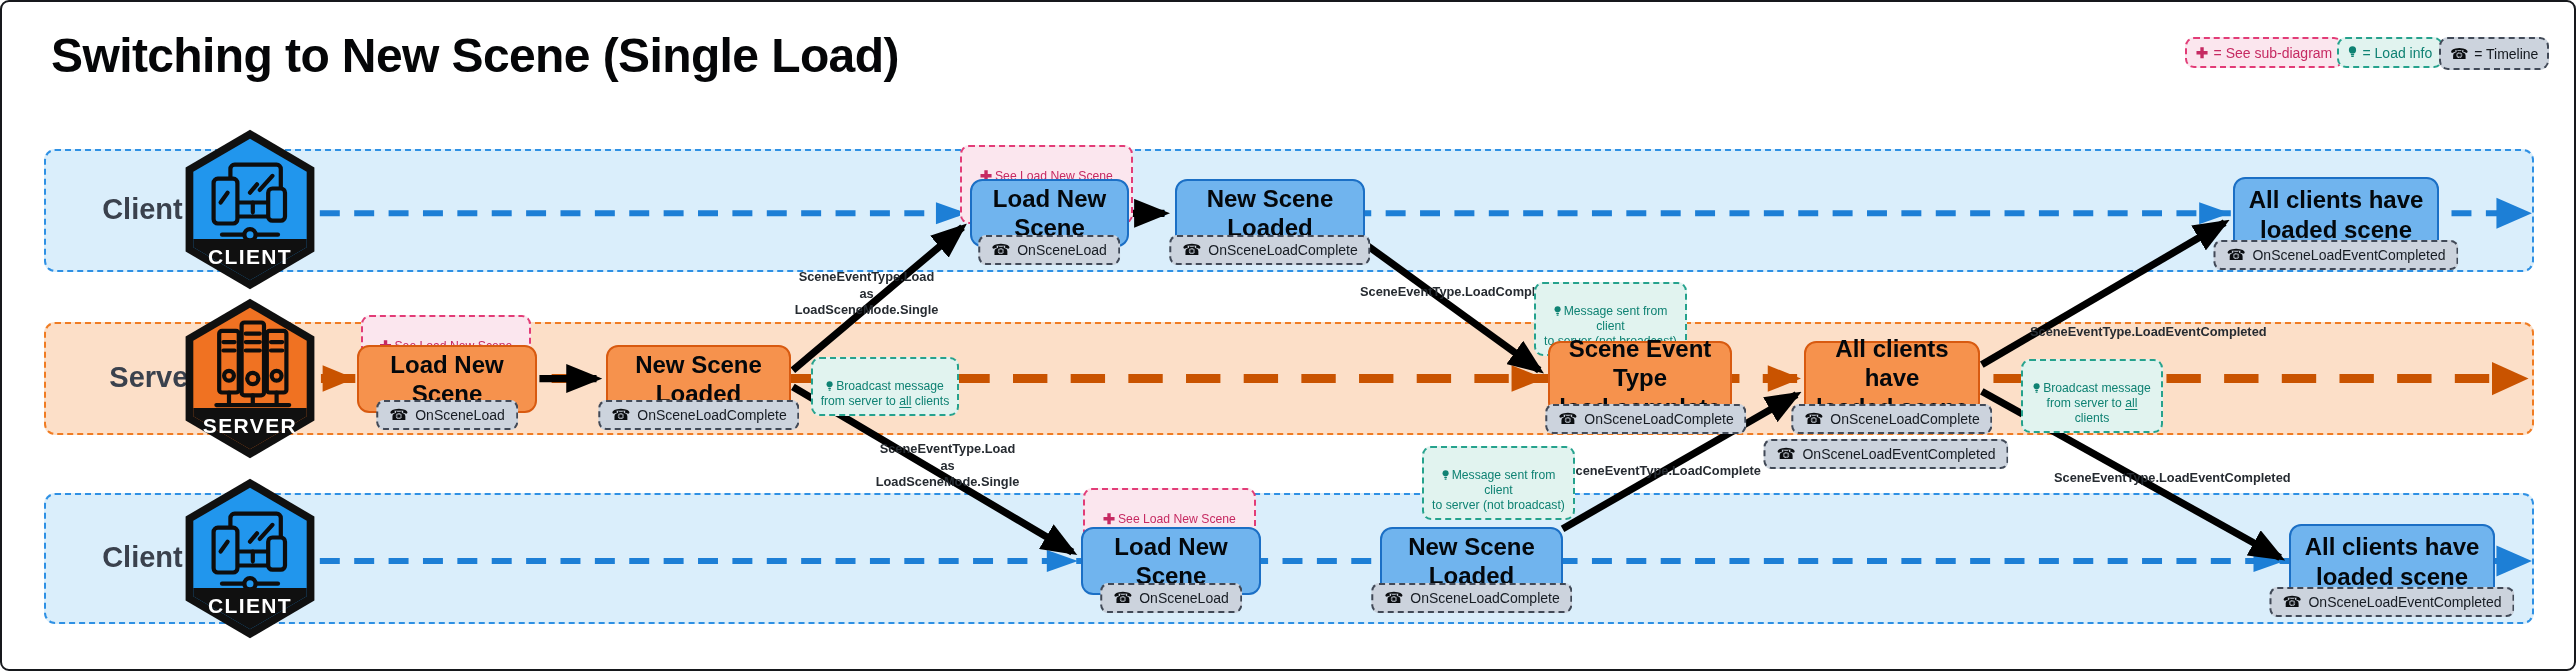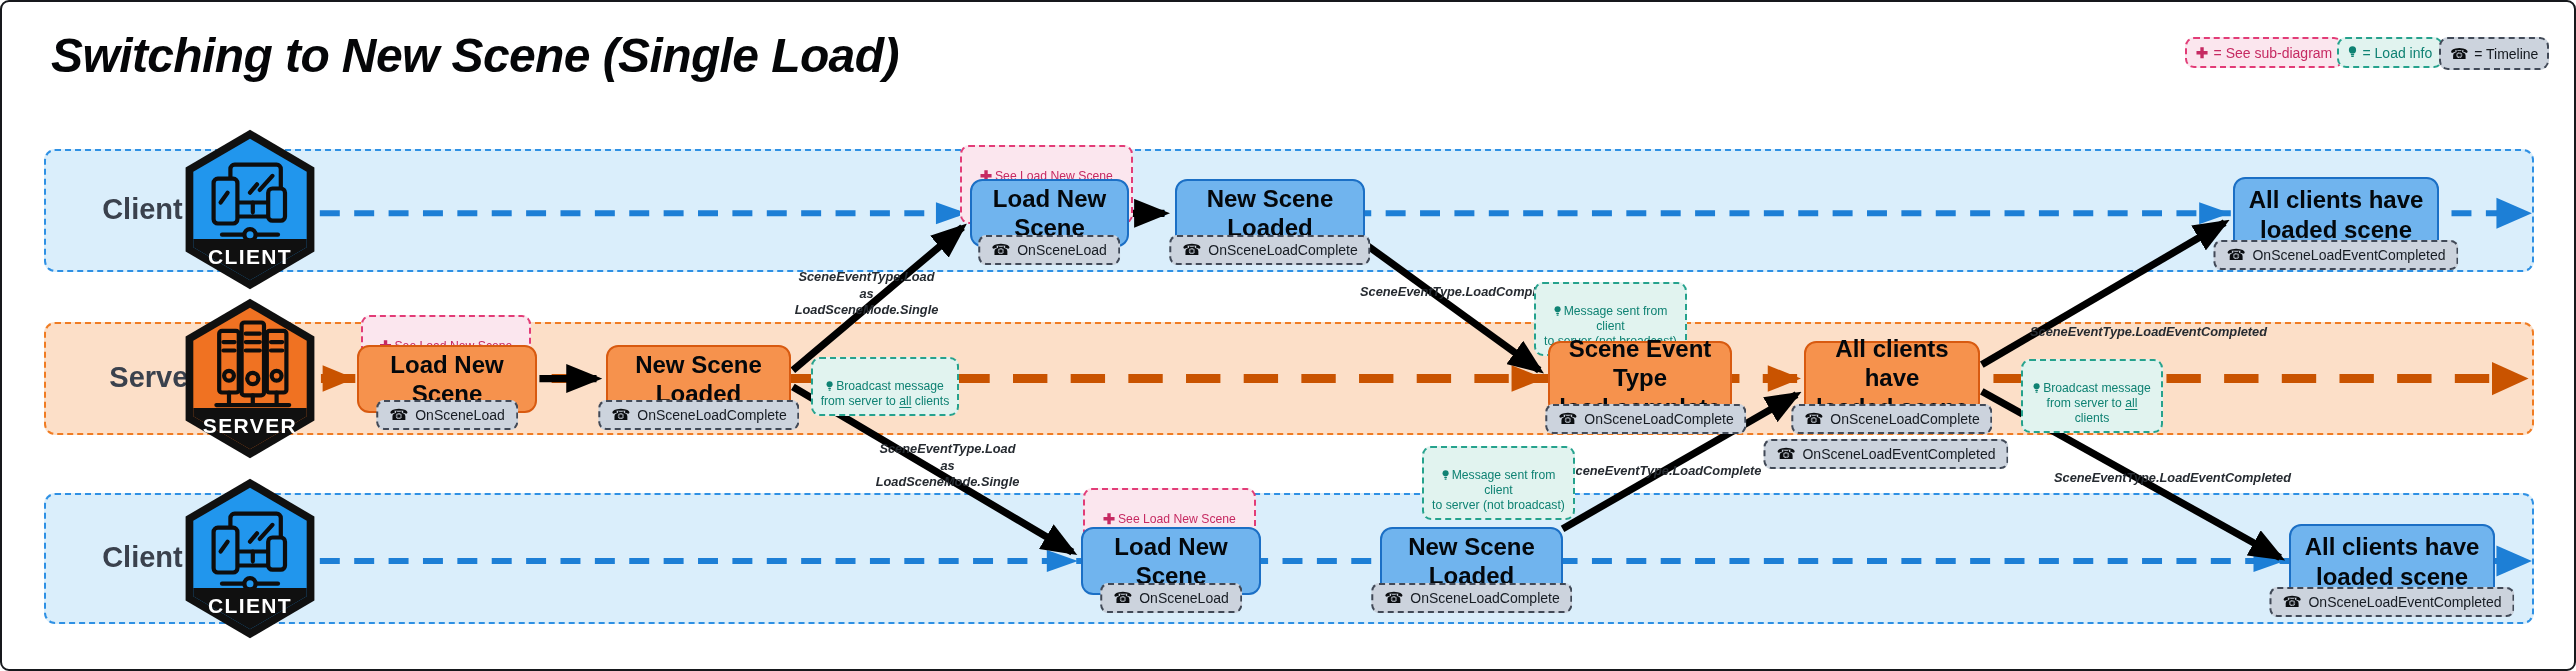--- a/index.html
+++ b/index.html
@@ -1,18 +1,18 @@
 <!DOCTYPE html>
 <html style="--client-accent: #2196ed; --client-box: #70b4ee; --client-box-border: #1b6fc5; --client-lane-bg: #daeefb; --client-lane-border: #2e90e4; --client-line: #1d7fd6; --server-accent: #f07222; --server-box: #f6924d; --server-box-border: #d85a10; --server-lane-bg: #fcdfc8; --server-lane-border: #f07c22; --server-line: #c95300; --badge-bg: #ccd3dd; --badge-border: #414957; --pink-bg: #fbe6ee; --pink-border: #e23c77; --pink-text: #c62a62; --teal-bg: #e1f3ef; --teal-border: #25a28d; --teal-text: #0f8273; --label-text: #262b31; --lane-label-text: #3a414d;font-size:9px"><head>
 <meta charset="utf-8">
 <style>
   html,body{margin:0;padding:0;background:#ffffff;}
   body{font-family:"Liberation Sans", sans-serif; -webkit-font-smoothing:antialiased;}
   .stage{position:relative;width:2576px;height:671px;background:#ffffff;border:2.2px solid #16181c;border-radius:9px;box-sizing:border-box;overflow:hidden;}
-  .title{position:absolute;left:49px;top:25.5px;font-size:48px;font-weight:800;letter-spacing:-0.6px;color:#050608;margin:0;white-space:nowrap;font-style:italic;}
+  .title{position:absolute;left:49px;top:25.5px;font-size:48px;font-weight:800;letter-spacing:-0.6px;color:#050608;margin:0;white-space:nowrap;}
   
   .lane{position:absolute;left:42px;width:2490px;border-radius:11px;box-sizing:border-box;z-index:1;}
   .lane.blue{background:var(--client-lane-bg);border:2.8px dashed var(--client-lane-border);}
   .lane.orange{background:var(--server-lane-bg);border:2.8px dashed var(--server-lane-border);}
   .lane-label{position:absolute;left:28px;top:50%;transform:translateY(-54%);width:161px;text-align:center;font-size:29px;font-weight:700;color:var(--lane-label-text);}
   
   .layer{position:absolute;left:0;top:0;z-index:2;}
   
   .hex{position:absolute;width:140px;height:167px;z-index:6;}
   .hexlabel{font-size:15px;font-weight:800;fill:#ffffff;letter-spacing:1px;text-anchor:middle;font-family:"Liberation Sans",sans-serif;}
@@ -24,21 +24,21 @@
   .badge{position:absolute;transform:translateX(-50%);display:inline-flex;align-items:center;gap:6.7px;background:var(--badge-bg);border:2.2px dashed var(--badge-border);border-radius:7.8px;padding:5px 11px;z-index:5;font-size:14px;font-weight:500;color:#171c23;white-space:nowrap;}
   .badge .phone{font-size:15.5px;line-height:1;color:#0b0d10;}
   
   .annot{position:absolute;z-index:3;border-radius:9px;box-sizing:border-box;text-align:center;white-space:pre-line;padding:4.4px 6.7px;}
   .annot.teal{background:var(--teal-bg);border:2.2px dashed var(--teal-border);color:var(--teal-text);font-size:12.2px;line-height:1.25;}
   .annot.pink{background:var(--pink-bg);border:2.2px dashed var(--pink-border);color:var(--pink-text);font-size:12.2px;line-height:1.3;}
   .annot .ico{display:inline-block;vertical-align:-1.7px;margin-right:2.8px;}
   .annot .cross{font-size:14.4px;font-weight:700;vertical-align:-0.6px;}
   .u{text-decoration:underline;text-underline-offset:1.7px;}
   
-  .elabel{position:absolute;z-index:3;text-align:center;font-size:12.8px;font-weight:700;color:var(--label-text);line-height:1.3;white-space:pre-line;font-style:italic;}
+  .elabel{position:absolute;z-index:3;text-align:center;font-size:12.8px;font-weight:700;color:var(--label-text);line-height:1.3;white-space:pre-line;}
   
   .pill{position:absolute;display:inline-flex;align-items:center;gap:5.5px;border-radius:9px;padding:5.5px 9px;font-size:14px;font-weight:500;white-space:nowrap;z-index:7;}
   .pill.pink{background:var(--pink-bg);border:2.2px dashed var(--pink-border);color:var(--pink-text);}
   .pill.teal{background:var(--teal-bg);border:2.2px dashed var(--teal-border);color:var(--teal-text);}
   .pill.gray{background:var(--badge-bg);border:2.2px dashed var(--badge-border);color:#15191f;}
   .pill .cross{font-size:14.4px;font-weight:800;}
   .pill .phone{font-size:15px;color:#0b0d10;}
 </style>
 </head>
 <body>

